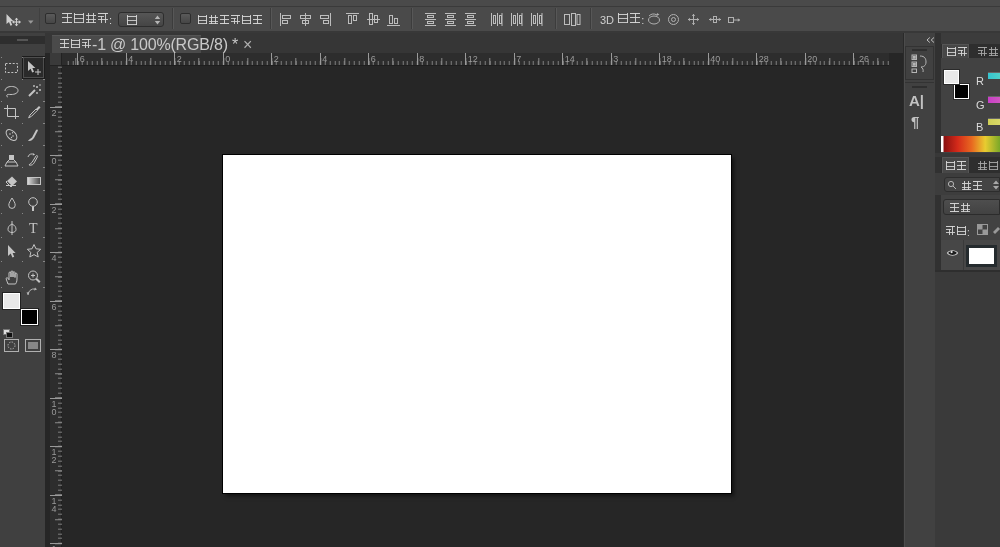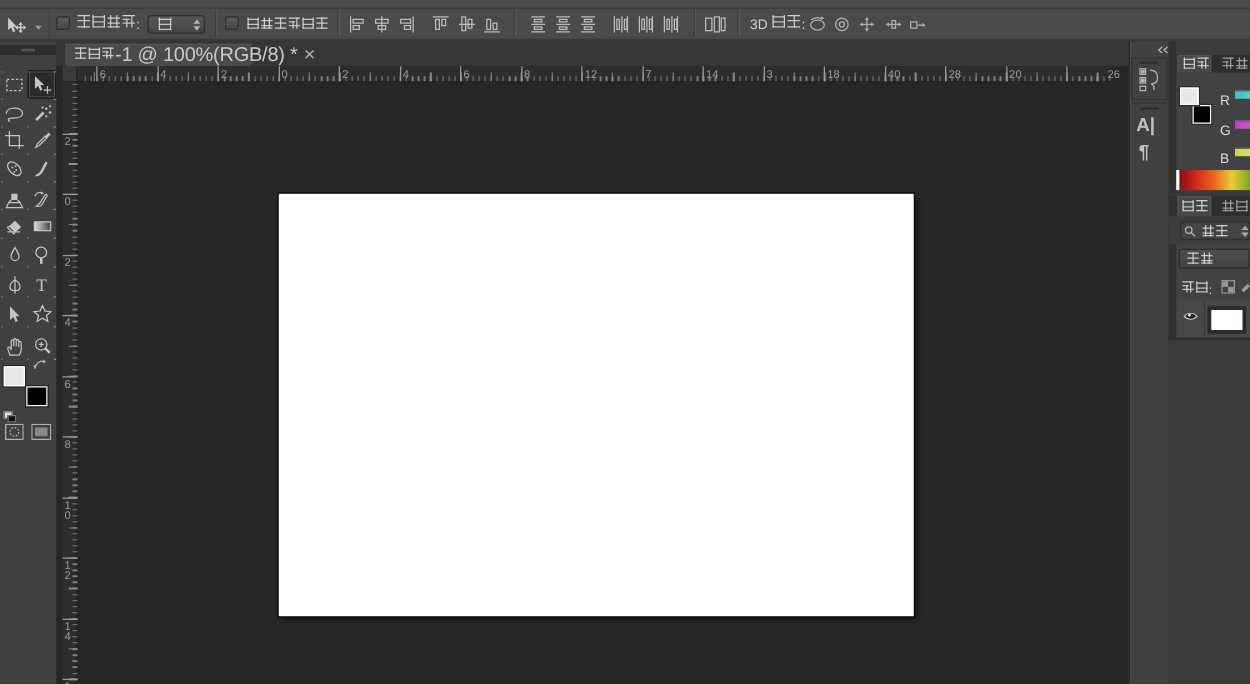--- a/index.html
+++ b/index.html
@@ -201,21 +201,21 @@
 <div class="ab" style="left:613.3px;top:53.5px;color:#9a9a9a;font-size:9px">3</div>
 <div class="ab" style="left:659.3px;top:53px;width:1px;height:12px;background:#9a9a9a"></div>
 <div class="ab" style="left:661.8px;top:53.5px;color:#9a9a9a;font-size:9px">18</div>
 <div class="ab" style="left:707.8px;top:53px;width:1px;height:12px;background:#9a9a9a"></div>
 <div class="ab" style="left:710.3px;top:53.5px;color:#9a9a9a;font-size:9px">40</div>
 <div class="ab" style="left:756.3px;top:53px;width:1px;height:12px;background:#9a9a9a"></div>
 <div class="ab" style="left:758.8px;top:53.5px;color:#9a9a9a;font-size:9px">28</div>
 <div class="ab" style="left:804.8px;top:53px;width:1px;height:12px;background:#9a9a9a"></div>
 <div class="ab" style="left:807.3px;top:53.5px;color:#9a9a9a;font-size:9px">20</div>
 <div class="ab" style="left:853.3px;top:53px;width:1px;height:12px;background:#9a9a9a"></div>
-<div class="ab" style="left:886px;top:53.5px;color:#9a9a9a;font-size:9px">26</div>
+<div class="ab" style="left:859px;top:53.5px;color:#9a9a9a;font-size:9px">26</div>
 <div class="ab" style="left:50px;top:66px;width:12px;height:481px;background:#2d2d2d;border-right:1px solid #1e1e1e"></div>
 <div class="ab" style="left:58px;top:66px;width:4px;height:481px;background:repeating-linear-gradient(180deg,transparent 0px,transparent 3.85px,#7d7d7d 3.85px,#7d7d7d 4.85px);background-position-y:2.7px"></div>
 <div class="ab" style="left:55px;top:66px;width:7px;height:481px;background:repeating-linear-gradient(180deg,transparent 0px,transparent 23.25px,#8a8a8a 23.25px,#8a8a8a 24.25px);background-position-y:17.25px"></div>
 <div class="ab" style="left:50px;top:106.5px;width:12px;height:1px;background:#9a9a9a"></div>
 <div class="ab" style="left:51.5px;top:108.5px;color:#9a9a9a;font-size:9px">
     <div style="line-height:8px">2</div>
   </div>
 <div class="ab" style="left:50px;top:155.0px;width:12px;height:1px;background:#9a9a9a"></div>
 <div class="ab" style="left:51.5px;top:157.0px;color:#9a9a9a;font-size:9px">
     <div style="line-height:8px">0</div>

